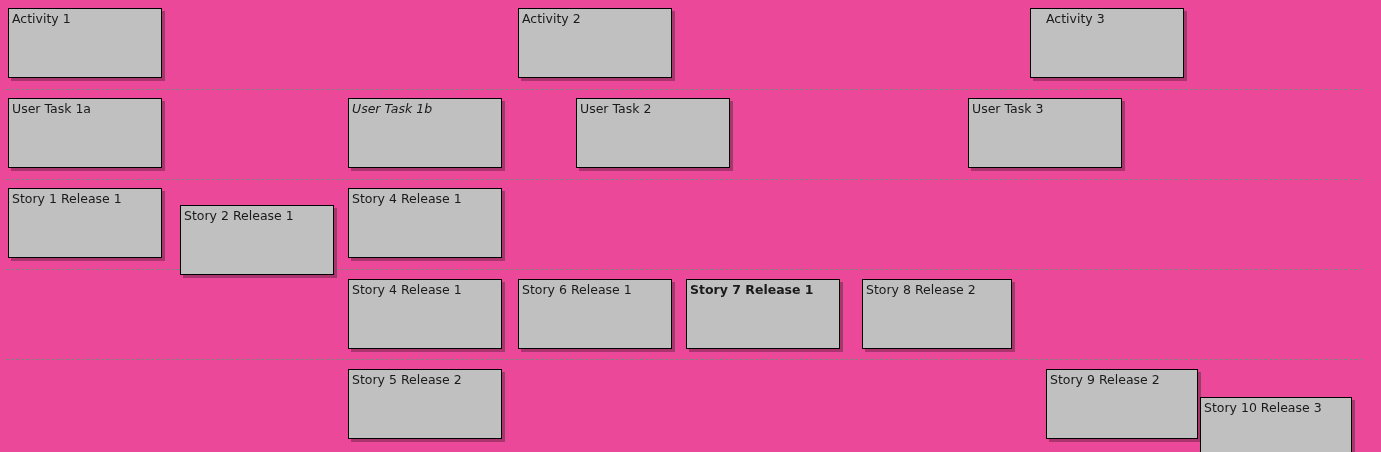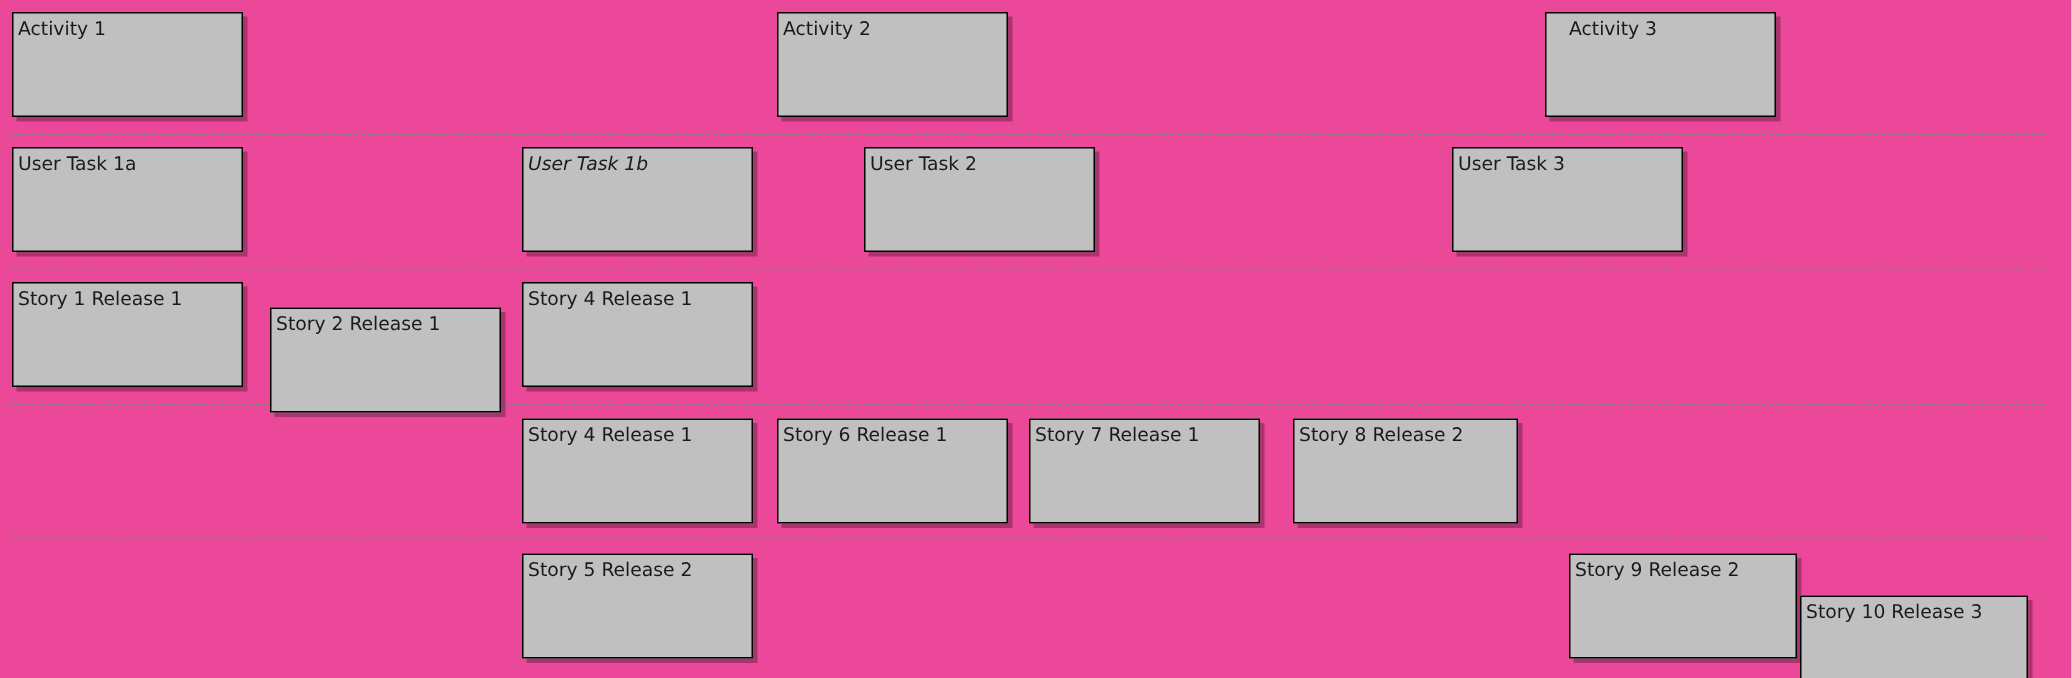--- a/index.html
+++ b/index.html
@@ -83,21 +83,21 @@
       </div>
       <div class="card" style="left: 348px; top: 188px; width: 154px; height: 70px; background: rgb(192, 192, 192); border-color: rgb(0, 0, 0);">
         <span class="card-label">Story 4 Release 1</span>
       </div>
       <div class="card" style="left: 348px; top: 279px; width: 154px; height: 70px; background: rgb(192, 192, 192); border-color: rgb(0, 0, 0);">
         <span class="card-label">Story 4 Release 1</span>
       </div>
       <div class="card" style="left: 518px; top: 279px; width: 154px; height: 70px; background: rgb(192, 192, 192); border-color: rgb(0, 0, 0);">
         <span class="card-label">Story 6 Release 1</span>
       </div>
-      <div class="card" style="left: 686px; top: 279px; width: 154px; height: 70px; background: rgb(192, 192, 192); border-color: rgb(0, 0, 0);">
+      <div class="card" style="left: 686px; top: 279px; width: 154px; height: 70px; background: rgb(192, 192, 192); border-color: rgb(0, 0, 0); font-weight: bold;">
         <span class="card-label">Story 7 Release 1</span>
       </div>
       <div class="card" style="left: 862px; top: 279px; width: 150px; height: 70px; background: rgb(192, 192, 192); border-color: rgb(0, 0, 0);">
         <span class="card-label">Story 8 Release 2</span>
       </div>
       <div class="card" style="left: 348px; top: 369px; width: 154px; height: 70px; background: rgb(192, 192, 192); border-color: rgb(0, 0, 0);">
         <span class="card-label">Story 5 Release 2</span>
       </div>
       <div class="card" style="left: 1046px; top: 369px; width: 152px; height: 70px; background: rgb(192, 192, 192); border-color: rgb(0, 0, 0);">
         <span class="card-label">Story 9 Release 2</span>

